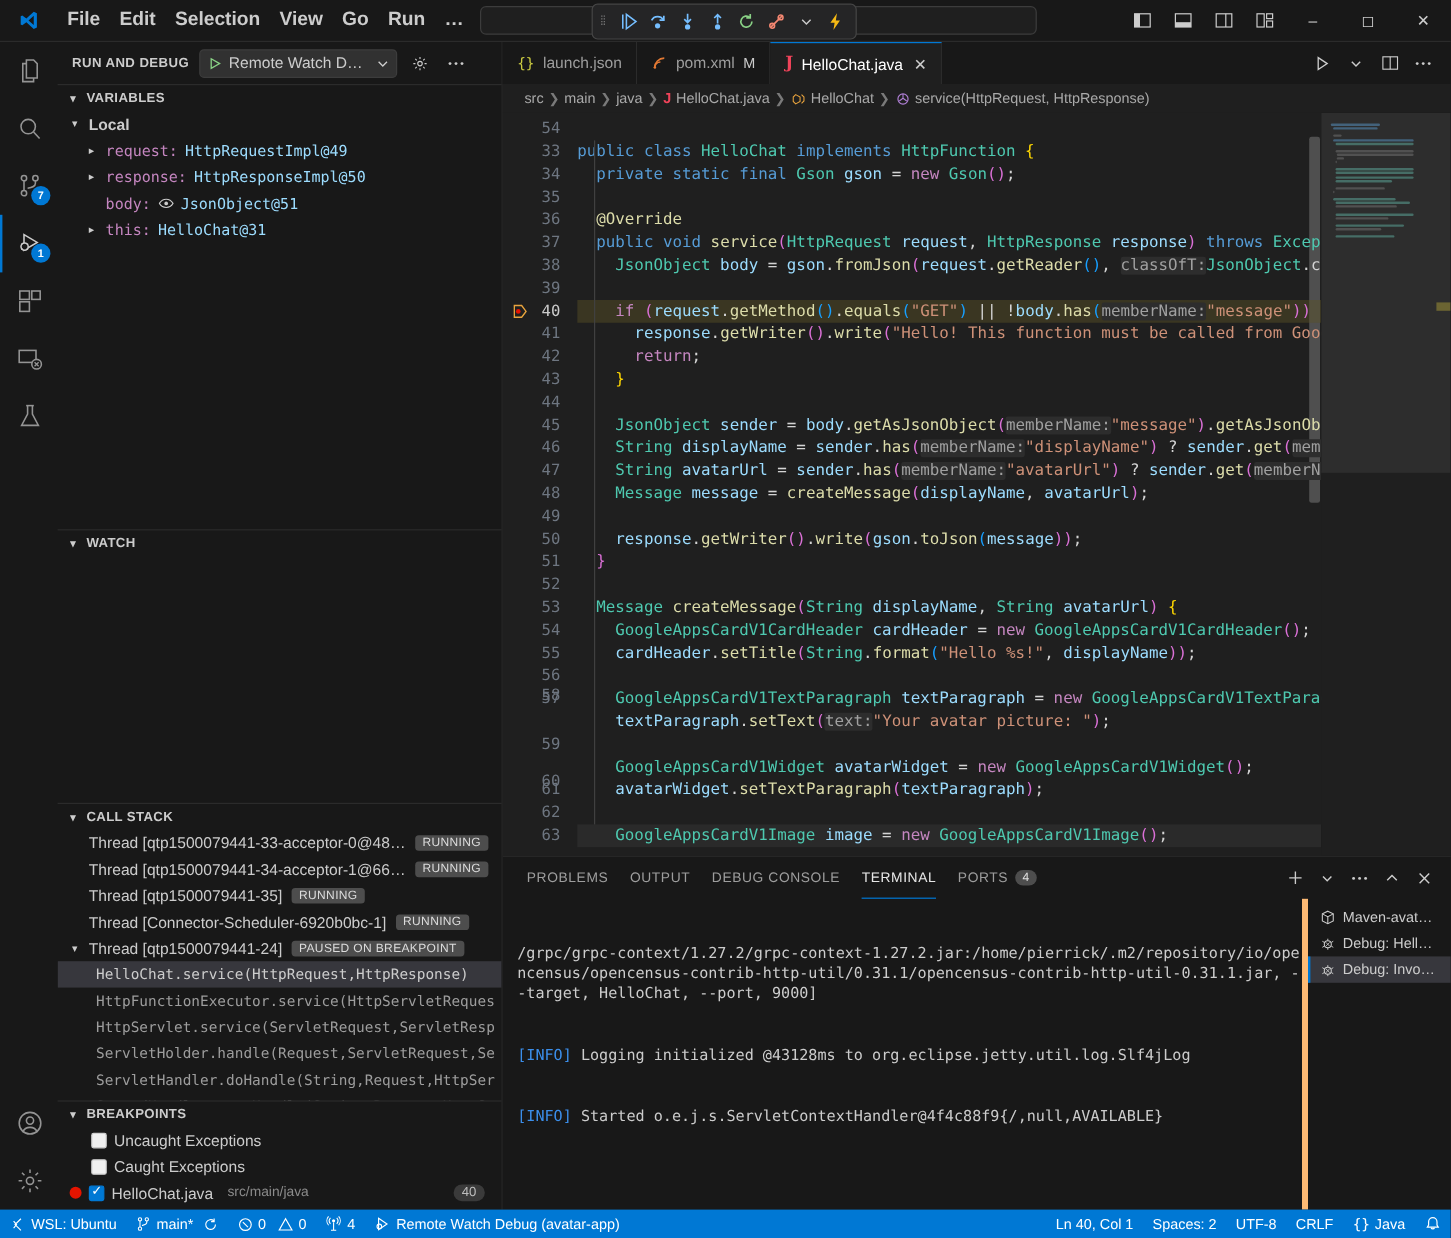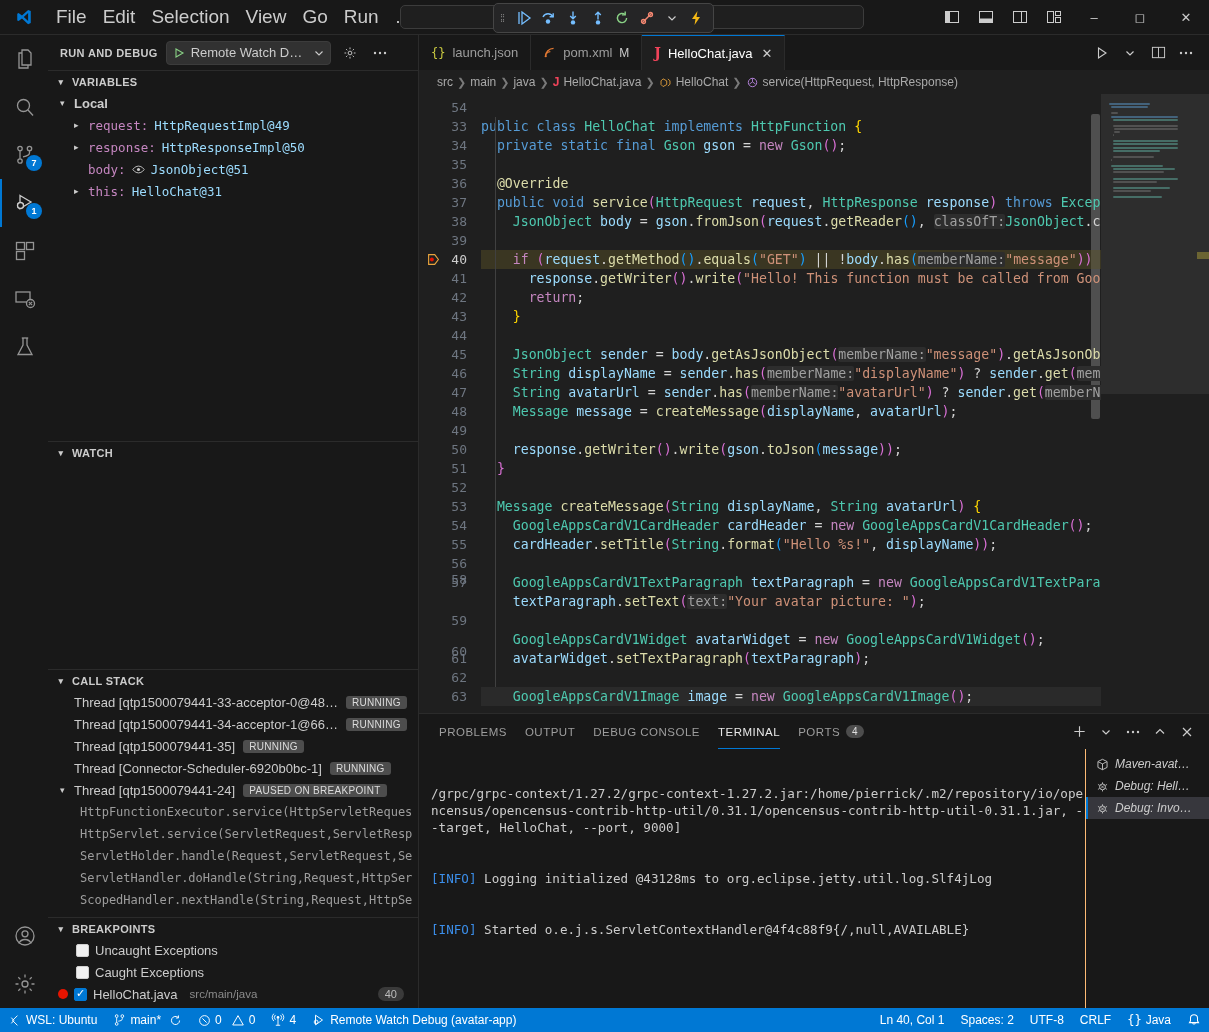--- a/index.html
+++ b/index.html
@@ -14,21 +14,21 @@
   .app { width: 1209px; height: 1032px; display: flex; flex-direction: column; }
 
   
   .titlebar {
     height: 35px; background: #181818; display: flex; align-items: center;
     flex: 0 0 35px; position: relative; border-bottom: 1px solid #2b2b2b;
   }
   .vscode-logo { width: 48px; display: flex; align-items: center; justify-content: center; }
   .menu { display: flex; align-items: center; gap: 0px; }
   .menu-item {
-    padding: 3px 8px; font-size: 19px; color: #cccccc; cursor: default; border-radius: 3px;
+    padding: 3px 8px; font-size: 16px; color: #cccccc; cursor: default; border-radius: 3px; font-weight: bold;
   }
   .nav-arrows { display: flex; align-items: center; margin-left: 18px; gap: 14px; }
   .nav-arrow { color: #cccccc; font-size: 16px; line-height: 1; }
   .nav-arrow.dim { color: #6e6e6e; }
   .cmdcenter {
     position: absolute; left: 400px; width: 464px; height: 24px;
     background: #1f1f1f; border: 1px solid #3c3c3c; border-radius: 5px;
   }
   .debug-toolbar {
     position: absolute; left: 493px; top: 3px; height: 30px; width: 221px;
@@ -194,21 +194,21 @@
   .panel-actions { margin-left: auto; display: flex; align-items: center; gap: 3px; padding-right: 10px; }
   .pa { width: 24px; height: 24px; display:flex; align-items:center; justify-content:center; border-radius:4px; color:#cccccc;}
 
   .panel-body { flex: 1 1 auto; display: flex; min-height: 0; }
   .term {
     flex: 1 1 auto; padding: 2px 0 0 12px; overflow: hidden; min-width: 0;
     font-family: "DejaVu Sans Mono","Liberation Mono",monospace; font-size: 12.6px; line-height: 17px;
     color: #cccccc; white-space: pre-wrap; word-break: break-all;
   }
   .term .info { color: #3b8eea; }
-  .term-side { width: 124px; flex: 0 0 124px; border-left: 1px solid #fdba74; padding-top: 4px; font-style: italic; }
+  .term-side { width: 124px; flex: 0 0 124px; border-left: 5px solid #fdba74; padding-top: 4px; }
   .ts-row { height: 22px; display: flex; align-items: center; gap: 6px; padding-left: 10px; font-size: 12px; color: #cccccc; white-space: nowrap; overflow: hidden;}
   .ts-row.active { background: #37373d; border-left: 2px solid #0078d4; padding-left: 8px; }
 
   
   .statusbar {
     height: 24px; flex: 0 0 24px; background: #0078d4; display: flex; align-items: center;
     font-size: 12px; color: #ffffff; padding: 0 0 0 0;
   }
   .sb-left { display: flex; align-items: center; }
   .sb-right { margin-left: auto; display: flex; align-items: center; }
@@ -489,20 +489,23 @@
             <span class="state-badge">RUNNING</span>
           </div>
           <div class="cs-row">
             <span class="cs-label">Thread [Connector-Scheduler-6920b0bc-1]</span>
             <span class="state-badge">RUNNING</span>
           </div>
           <div class="cs-row" style="padding-left:12px">
             <span class="arrow">▾</span>
             <span class="cs-label">Thread [qtp1500079441-24]</span>
             <span class="state-badge paused">PAUSED ON BREAKPOINT</span>
+          </div>
+          <div class="cs-row selected" style="padding-left:32px">
+            <span class="cs-frame top">HelloChat.service(HttpRequest,HttpResponse)</span>
           </div>
           <div class="cs-row" style="padding-left:32px">
             <span class="cs-frame">HttpFunctionExecutor.service(HttpServletReques</span>
           </div>
           <div class="cs-row" style="padding-left:32px">
             <span class="cs-frame">HttpServlet.service(ServletRequest,ServletResp</span>
           </div>
           <div class="cs-row" style="padding-left:32px">
             <span class="cs-frame">ServletHolder.handle(Request,ServletRequest,Se</span>
           </div>

